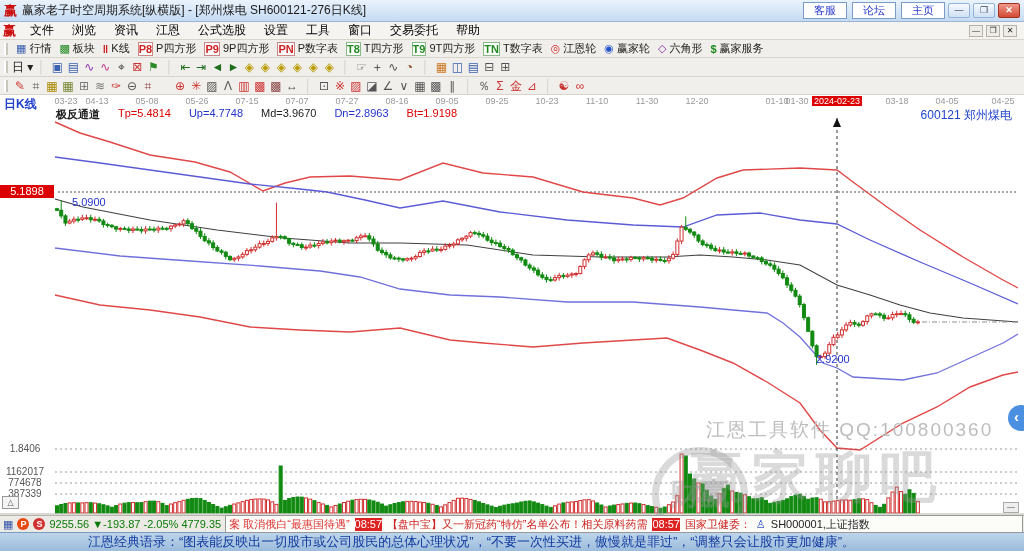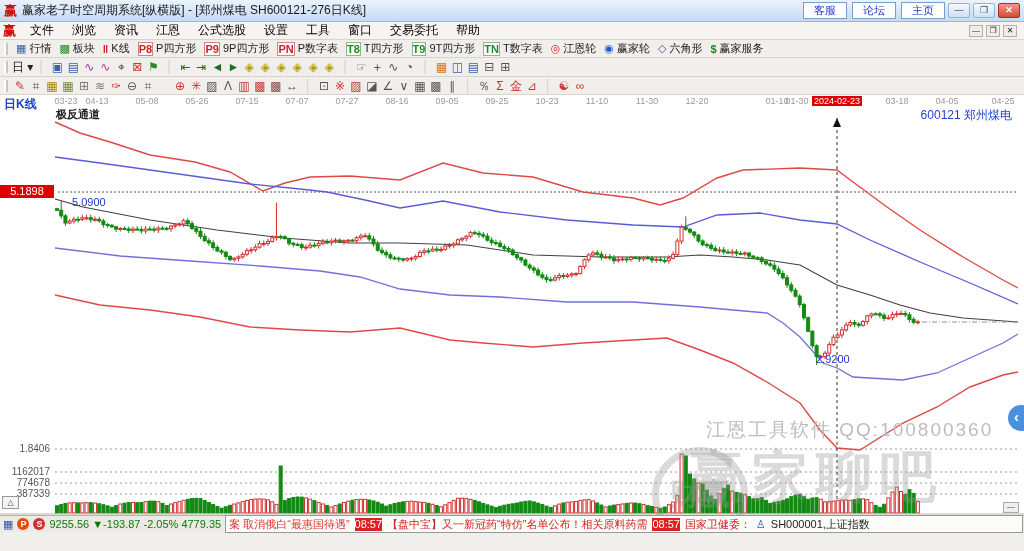--- a/index.html
+++ b/index.html
@@ -33,21 +33,21 @@
   .ico2{min-width:16px;text-align:center;font-size:12px;cursor:pointer;line-height:18px}
 
   
   .chart-region{position:relative;height:420px;background:#fff;overflow:hidden}
   #chart-svg{position:absolute;left:0;top:0}
   .pane-label{position:absolute;top:1px;left:4px;color:#2244cc;font-size:12px;font-weight:bold;z-index:5}
   .tick{position:absolute;top:1px;transform:translateX(-50%);font-size:9px;color:#999;z-index:4;white-space:nowrap}
   .tick.hl{background:#dd0000;color:#fff;padding:0 2px}
   .ind-row{position:absolute;top:12px;left:56px;font-size:11px;display:flex;gap:18px;z-index:4}
   .stock-label{position:absolute;top:12px;right:12px;color:#2244cc;font-size:12px;z-index:4}
-  .vol-label{position:absolute;left:0;width:50px;text-align:right;font-size:10px;color:#555;z-index:4}
+  .vol-label{position:absolute;left:0;width:50px;text-align:center;font-size:10px;color:#555;z-index:4}
   .price-tag{position:absolute;left:0;top:90px;width:54px;height:13px;background:#dd0000;color:#fff;font-size:11px;text-align:center;line-height:13px;z-index:5}
   .lbl-blue{position:absolute;color:#2233cc;font-size:11px;z-index:4}
   .wm-line{position:absolute;left:706px;top:322px;font-size:19px;color:#bdbdbd;letter-spacing:2px;z-index:1}
   .wm-big{position:absolute;left:688px;top:352px;font-size:56px;font-weight:bold;color:rgba(150,150,150,0.35);letter-spacing:8px;z-index:1;line-height:60px}
   .wm-logo{position:absolute;left:652px;top:352px;width:96px;height:96px;border:7px solid rgba(150,150,150,0.35);border-radius:50%;z-index:1;color:rgba(150,150,150,0.4);font-size:30px;font-weight:bold;text-align:center;line-height:80px}
   .collapse-btn{position:absolute;left:1008px;top:310px;width:26px;height:26px;border-radius:50%;background:#4a8fe0;color:#fff;text-align:left;padding-left:6px;line-height:24px;font-size:15px;font-weight:bold;z-index:6;cursor:pointer}
   .panel-toggle{position:absolute;left:2px;top:401px;width:17px;height:13px;border:1px solid #999;background:#f4f4f4;font-size:8px;text-align:center;line-height:11px;color:#555;z-index:6;cursor:pointer}
   .mini-minus{position:absolute;right:5px;top:407px;width:16px;height:11px;border:1px solid #aaa;background:#eee;font-size:8px;line-height:8px;text-align:center;color:#444;z-index:6;cursor:pointer}
 
   
@@ -883,20 +883,28 @@
         <rect x="912.1600000000042" y="398.3834411345332" width="3" height="19.61655886546682" fill="#128a12" stroke="#128a12" stroke-width="1"></rect>
         <line x1="917.8800000000042" x2="917.8800000000042" y1="224.8222764171192" y2="229.4569116897755" stroke="#d23030" stroke-width="1"></line>
         <rect x="916.3800000000042" y="226.81305618684294" width="3" height="1" fill="#fff" stroke="#d23030" stroke-width="1"></rect>
         <rect x="916.3800000000042" y="406.40422962257327" width="3" height="11.595770377426746" fill="#fff" stroke="#d23030" stroke-width="1"></rect>
         <line x1="922" x2="1016" y1="227" y2="227" stroke="#909090" stroke-dasharray="5,2,1,2" stroke-width="1"></line>
         <line x1="0" x2="1024" y1="419" y2="419" stroke="#b8b4ac" stroke-width="1"></line>
       </svg>
     <span class="pane-label">日K线</span>
     <div class="ind-row">
       <span style="color:#222;font-weight:bold">极反通道</span>
+      <span style="display:flex;gap:18px">
+
+      <span style="color: rgb(221, 0, 0);">Tp=5.4814</span>
+          <span style="color: rgb(34, 51, 204);">Up=4.7748</span>
+          <span style="color: rgb(34, 34, 34);">Md=3.9670</span>
+          <span style="color: rgb(34, 51, 204);">Dn=2.8963</span>
+          <span style="color: rgb(221, 0, 0);">Bt=1.9198</span>
+        </span>
     </div>
     <span class="stock-label">600121  郑州煤电</span>
     <div class="price-tag">5.1898</div>
     <span class="lbl-blue" style="left:72px;top:101px">5.0900</span>
     <span class="lbl-blue" style="left:816px;top:258px">2.9200</span>
     <span class="wm-line">江恩工具软件  QQ:100800360</span>
     <span class="wm-big">赢家聊吧</span>
     <span class="wm-logo">财赢</span>
     <div class="collapse-btn">‹</div>
     <div class="panel-toggle">△</div>
@@ -937,14 +945,15 @@
     <span style="color: rgb(221, 51, 51);">案 取消俄白“最惠国待遇”</span>
         <span style="color: rgb(255, 255, 255); background: rgb(221, 34, 34);">08:57</span>
         <span style="color: rgb(204, 34, 34);">【盘中宝】又一新冠药“特仿”名单公布！相关原料药需</span>
         <span style="color: rgb(255, 255, 255); background: rgb(221, 34, 34);">08:57</span>
         <span style="color: rgb(204, 34, 34);">国家卫健委：</span>
         <span style="color: rgb(51, 85, 204);">♙</span>
         <span style="color: rgb(34, 34, 34);">SH000001,上证指数</span>
       </span>
   </div>
 
+  <div class="marquee">江恩经典语录：“图表能反映出一切股市或公司股民的总体心理状况”，“不要一次性买进，傲慢就是罪过”，“调整只会让股市更加健康”。</div>
 
 </div>
 
 </body></html>

